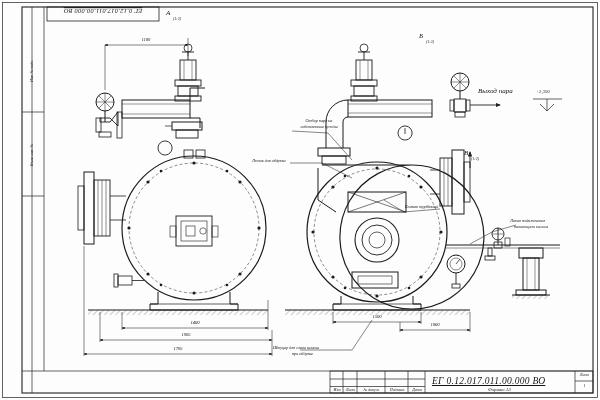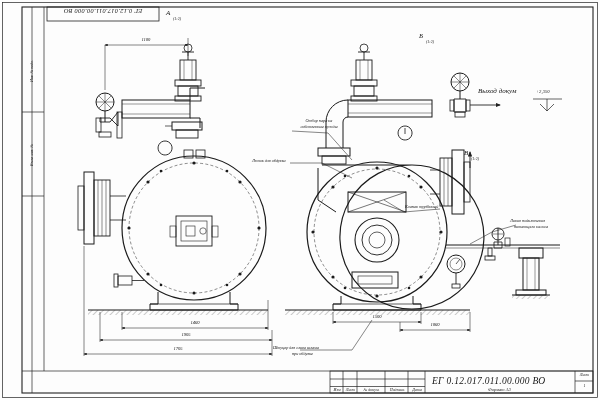--- a/index.html
+++ b/index.html
@@ -6,21 +6,21 @@
   body{width:600px;height:400px;overflow:hidden;
        font-family:"Liberation Serif",serif;color:#1a1a1a;}
   #root{position:relative;width:600px;height:400px;background:#fdfdfd;}
   svg{position:absolute;left:0;top:0;}
   .lbl{position:absolute;font-family:"Liberation Serif",serif;font-style:italic;
        color:#141414;white-space:nowrap;line-height:1.12;}
   .tiny{font-size:4.2px;}
   .dim{font-size:4.6px;font-style:italic;}
   .view{font-size:7px;font-style:italic;}
   .sub{font-size:4px;}
-  .titlemain{font-size:9.5px;font-style:italic;letter-spacing:.3px;}
+  .titlemain{font-size:9.5px;font-style:italic;letter-spacing:.3px;text-decoration:underline;}
   .fmt{font-size:4.6px;font-style:italic;}
   .rot180{transform:rotate(180deg);transform-origin:center center;}
   .vert{transform:rotate(-90deg);transform-origin:left top;}
   .ctr{text-align:center;}
 </style>
 </head>
 <body>
 
 <div id="root">
 
@@ -333,21 +333,21 @@
 
   <div class="lbl view" style="left:166px;top:10px;">А</div>
   <div class="lbl sub" style="left:173px;top:17px;">(1:2)</div>
 
   <div class="lbl view" style="left:419px;top:33px;">Б</div>
   <div class="lbl sub" style="left:426px;top:40px;">(1:2)</div>
 
   <div class="lbl view" style="left:464px;top:150px;">В</div>
   <div class="lbl sub" style="left:471px;top:157px;">(1:2)</div>
 
-  <div class="lbl" style="left:478px;top:88px;font-size:7px;">Выход докум</div>
+  <div class="lbl" style="left:478px;top:88px;font-size:7px;">Выход пара</div>
   <div class="lbl dim" style="left:536px;top:89px;">+2,350</div>
 
   <div class="lbl tiny ctr" style="left:288px;top:119px;width:62px;">Отбор пара на</div>
   <div class="lbl tiny ctr" style="left:288px;top:125px;width:62px;">собственные нужды</div>
 
   <div class="lbl tiny" style="left:252px;top:159px;">Лючок для обдувки</div>
 
   <div class="lbl tiny" style="left:405px;top:205px;">Клапан турбiнный</div>
 
   <div class="lbl tiny" style="left:510px;top:219px;">Линия подключения</div>

